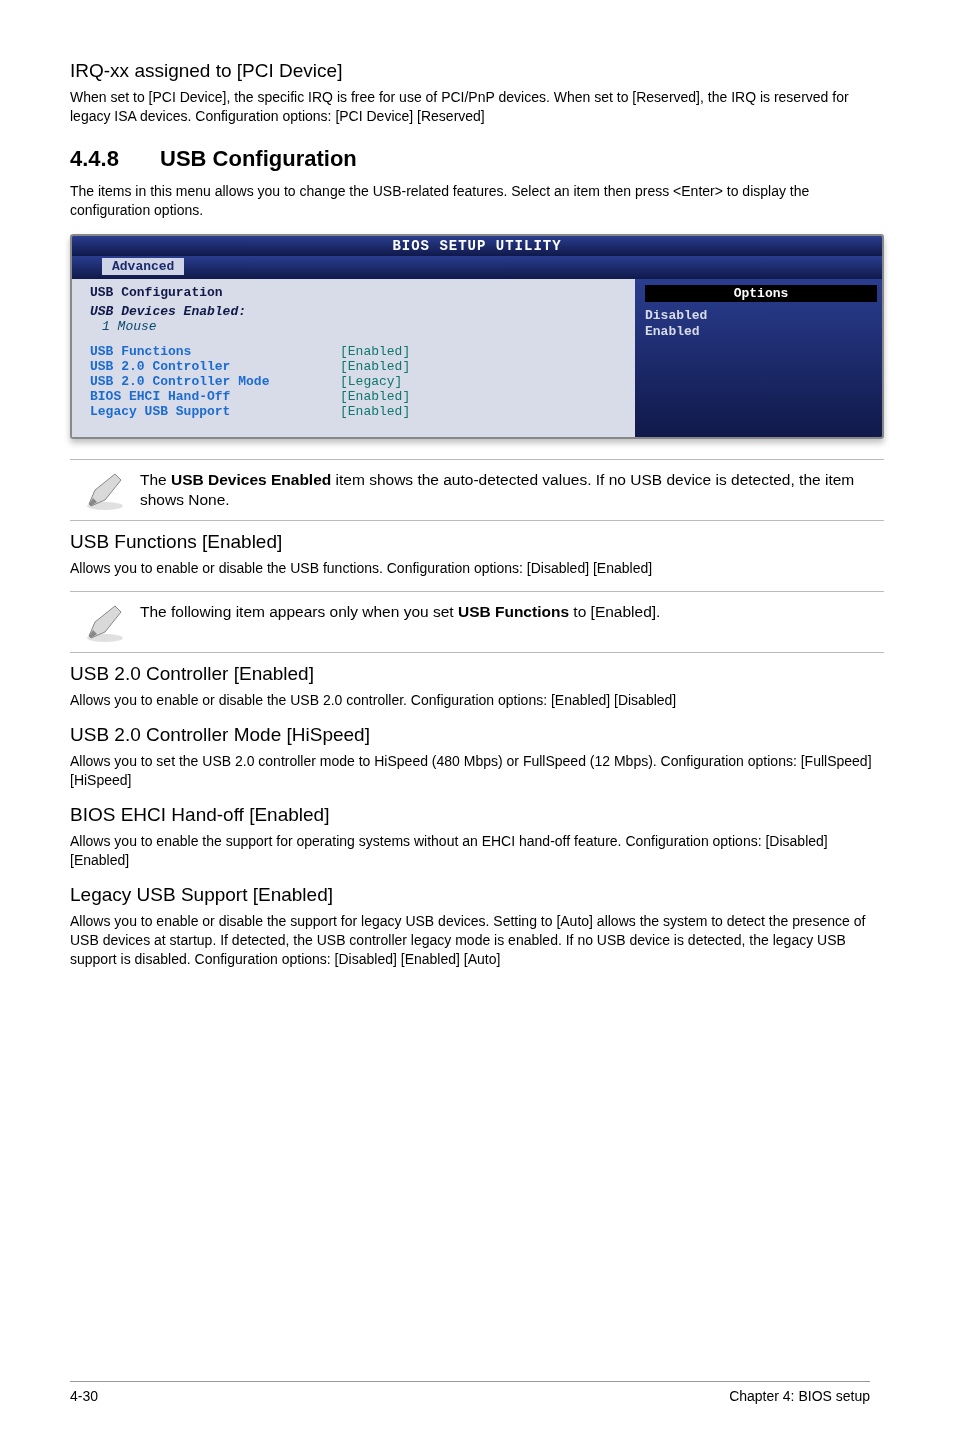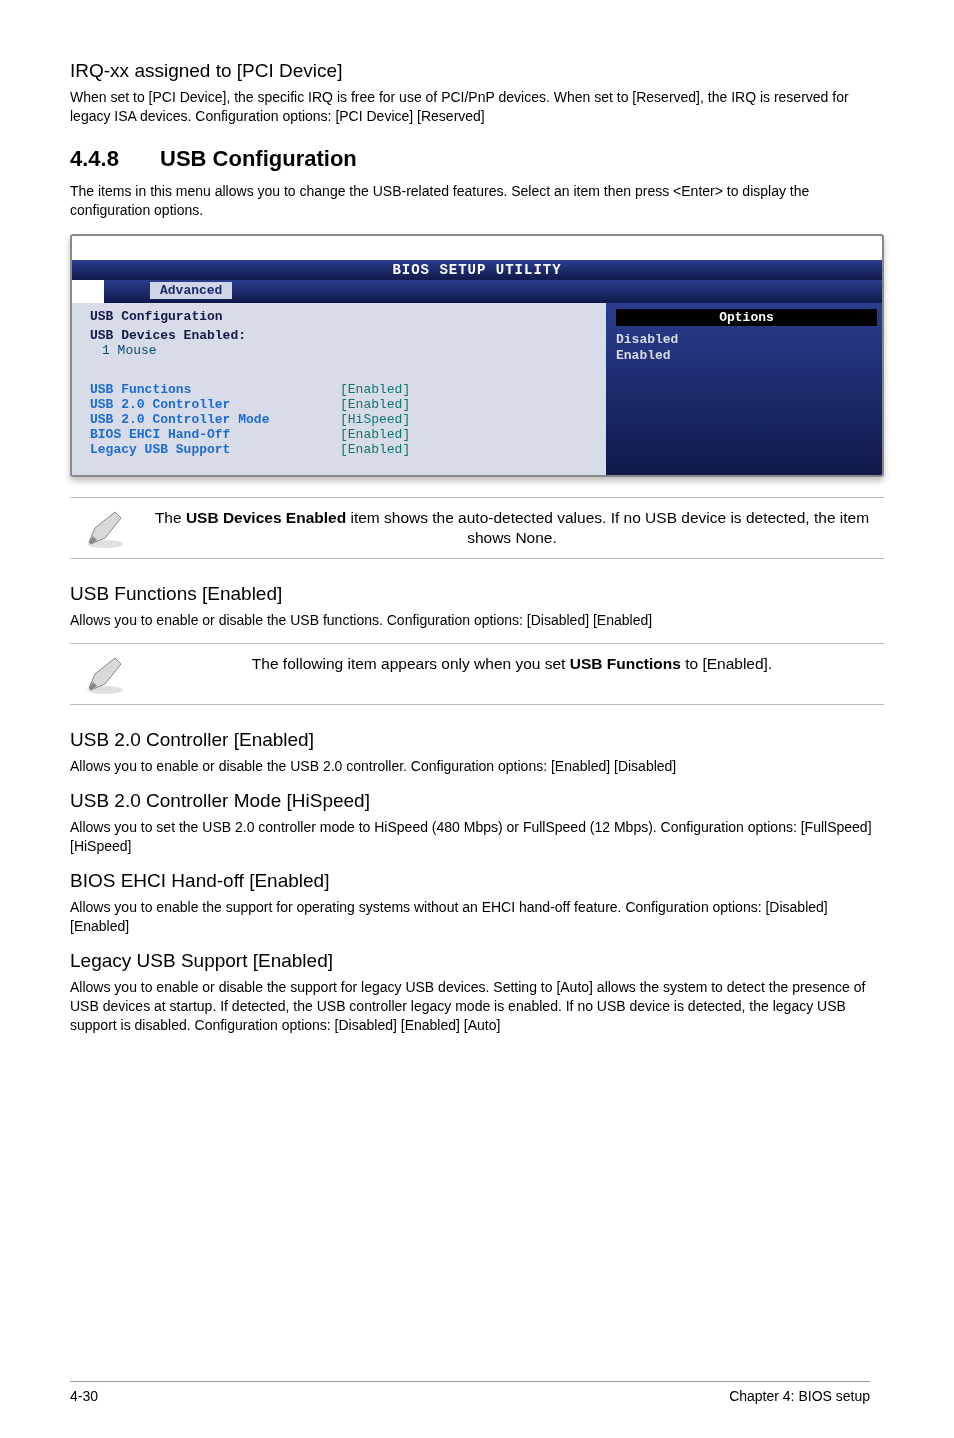--- a/index.html
+++ b/index.html
@@ -12,36 +12,36 @@
     padding: 60px 70px 40px 70px;
     position: relative;
   }
   h3.subheading { font-size: 19px; font-weight: normal; margin-bottom: 6px; }
   p.body { font-size: 14px; line-height: 1.35; margin-bottom: 14px; }
   h2.section-title { font-size: 22px; font-weight: bold; margin: 20px 0 10px 0; }
   .section-num { display: inline-block; width: 90px; }
 
   
   .bios-wrap { border: 2px solid #888; border-radius: 3px; overflow: hidden; margin: 8px 0 20px 0; box-shadow: 0 4px 6px rgba(0,0,0,0.25); }
-  .bios-top { background: #1a2a6c; background: linear-gradient(#2a3d8f, #10194a); color:#fff; font-family: "Courier New", monospace; font-size:14px; text-align:center; padding:2px 0; font-weight:bold; letter-spacing:1px;margin-top:24px; }
-  .bios-tabs { background: #1a2a6c; background: linear-gradient(#2a3d8f, #10194a); padding: 0 10px 4px 46px; margin-left: 32px; }
+  .bios-top { background: #1a2a6c; background: linear-gradient(#2a3d8f, #10194a); color:#fff; font-family: "Courier New", monospace; font-size:14px; text-align:center; padding:2px 0; font-weight:bold; letter-spacing:1px; }
+  .bios-tabs { background: #1a2a6c; background: linear-gradient(#2a3d8f, #10194a); padding: 0 10px 4px 30px; }
   .bios-tab { display:inline-block; background:#cfd4e6; color:#1a2a6c; font-family:"Courier New",monospace; font-size:13px; font-weight:bold; padding:1px 10px; }
   .bios-body { display:flex; background:#d8dce8; }
   .bios-left { flex: 1 1 auto; padding: 6px 10px 18px 18px; font-family:"Courier New",monospace; font-size:13px; }
   .bios-row-title { color:#10194a; font-weight:bold; margin-bottom:4px; }
-  .bios-row-sub { color:#555; margin-bottom:24px; }
+  .bios-row-sub { color:#555; margin-bottom:10px;font-style:italic; }
   .bios-item { display:flex; }
   .bios-item .label { width:250px; color:#1c6bd0; font-weight:bold; }
   .bios-item .value { color:#0f766e; font-weight:normal; }
-  .bios-right { width:276px; background:#1a2a6c; background: linear-gradient(#2a3d8f, #10194a); padding:6px 5px 18px 10px; font-family:"Courier New",monospace; font-size:13px; }
+  .bios-right { width:247px; background:#1a2a6c; background: linear-gradient(#2a3d8f, #10194a); padding:6px 5px 18px 10px; font-family:"Courier New",monospace; font-size:13px; }
   .options-box { background:#000; color:#fff; text-align:center; font-weight:bold; padding:1px 0; margin-bottom:6px; }
   .opt { color:#d8dce8; font-weight:bold; line-height:1.3; }
 
   
-  .note { display:flex; align-items:flex-start; border-top:1px solid #bbb; border-bottom:1px solid #bbb; padding:8px 0; margin: 0 0 24px 0; text-align: center; }
+  .note { display:flex; align-items:flex-start; border-top:1px solid #bbb; border-bottom:1px solid #bbb; padding:8px 0; margin: 0 0 10px 0; }
   .note-icon-wrap { width:70px; flex:0 0 70px; display:flex; align-items:center; justify-content:center; }
   .note-text { font-size:15.5px; line-height:1.35; flex:1; padding-top:2px; }
 
   
   .footer { position:absolute; bottom:34px; left:70px; right:84px; border-top:1px solid #999; padding-top:6px; font-size:14px; display:flex; justify-content:space-between; }
 
 </style>
 </head>
 <body>
 
@@ -68,21 +68,21 @@
       <div class="bios-item">
         <span class="label">USB Functions</span>
         <span class="value">[Enabled]</span>
       </div>
       <div class="bios-item">
         <span class="label">USB 2.0 Controller</span>
         <span class="value">[Enabled]</span>
       </div>
       <div class="bios-item">
         <span class="label">USB 2.0 Controller Mode</span>
-        <span class="value">[HiSpeed]</span>
+        <span class="value">[Legacy]</span>
       </div>
       <div class="bios-item">
         <span class="label">BIOS EHCI Hand-Off</span>
         <span class="value">[Enabled]</span>
       </div>
       <div class="bios-item">
         <span class="label">Legacy USB Support</span>
         <span class="value">[Enabled]</span>
       </div>
     </div>

